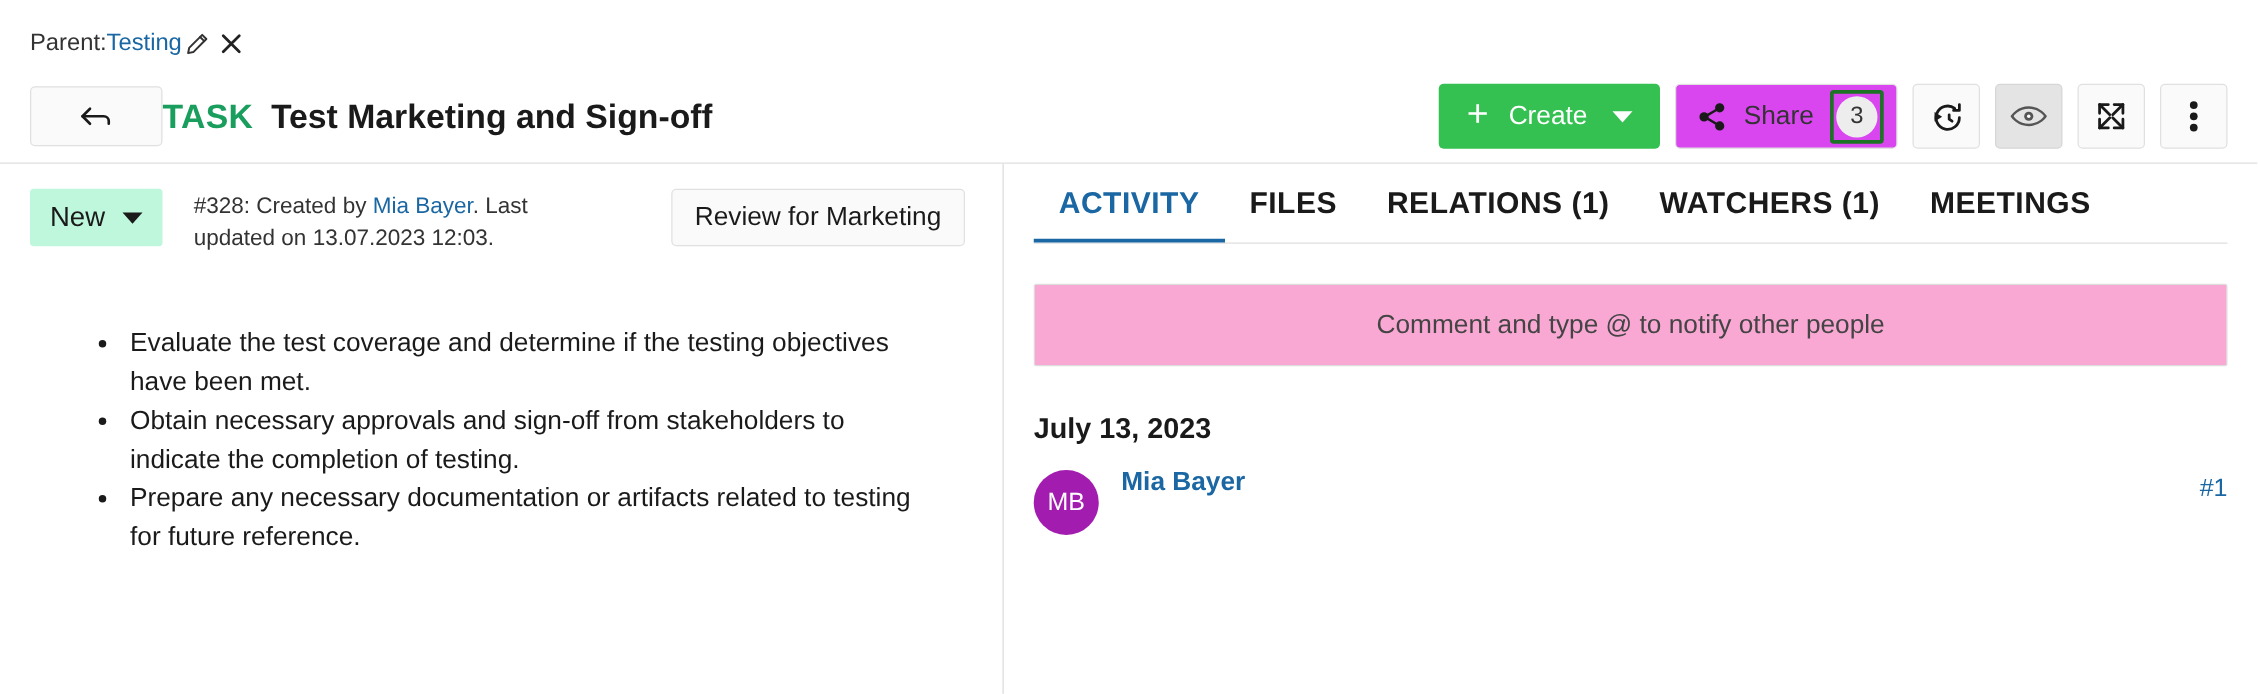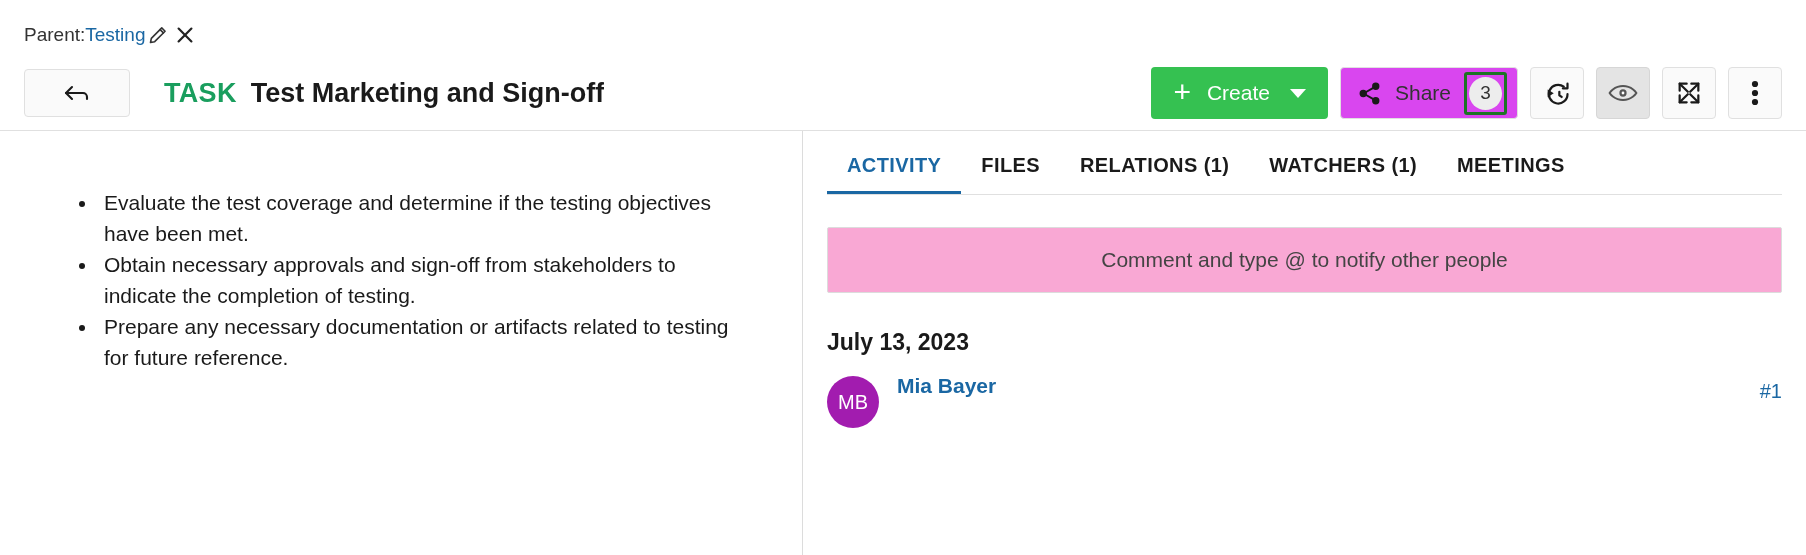--- a/index.html
+++ b/index.html
@@ -48,21 +48,20 @@
     border-radius: 4px;
     background: #fafafa;
     display: flex; align-items: center; justify-content: center;
     cursor: pointer;
     flex: 0 0 auto;
   }
   .title-block {
     display: flex;
     align-items: baseline;
     gap: 14px;
-    margin-left: 34px;
     flex: 1 1 auto;
     min-width: 0;
   }
   .type-badge {
     color: #1a9e5e;
     font-size: 27px;
     font-weight: bold;
     letter-spacing: 0.3px;
     white-space: nowrap;
   }
@@ -238,21 +237,21 @@
 
   
   .tabs {
     display: flex;
     align-items: flex-end;
     gap: 0;
     border-bottom: 1px solid #e0e0e0;
     height: 64px;
   }
   .tab {
-    font-size: 20px;
+    font-size: 24px;
     font-weight: bold;
     letter-spacing: 0.4px;
     color: #1a1a1a;
     padding: 0 20px 14px 20px;
     cursor: pointer;
     border-bottom: 3px solid transparent;
     white-space: nowrap;
     background: none;
     border-left: none; border-right: none; border-top: none;
     font-family: "Liberation Sans", sans-serif;
@@ -418,20 +417,32 @@
         <circle cx="4" cy="23" r="3.1"></circle>
       </svg>
     </button>
   </div>
 </div>
 
 <div class="body-split">
 
   <div class="left-pane">
 
+    <div class="status-row">
+      <div class="status-badge">
+        <span>New</span>
+        <span class="caret-dark"></span>
+      </div>
+
+      <div class="meta-text">
+        <span>#328:</span><span> Created by </span><a class="meta-link">Mia Bayer</a><span>. Last updated on 13.07.2023 12:03.</span>
+      </div>
+
+      <button class="review-btn">Review for Marketing</button>
+    </div>
 
     <div class="description">
       <ul>
         <li>Evaluate the test coverage and determine if the testing objectives have been met.</li>
         <li>Obtain necessary approvals and sign-off from stakeholders to indicate the completion of testing.</li>
         <li>Prepare any necessary documentation or artifacts related to testing for future reference.</li>
       </ul>
     </div>
   </div>
 

